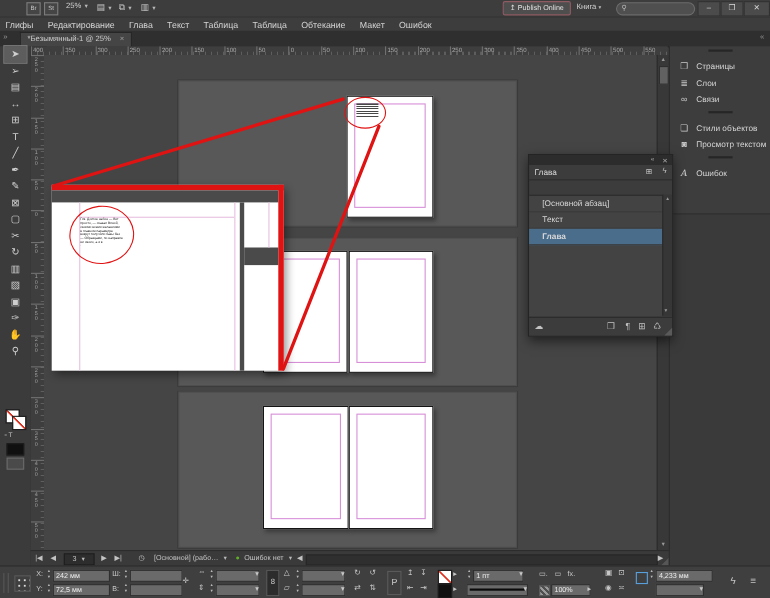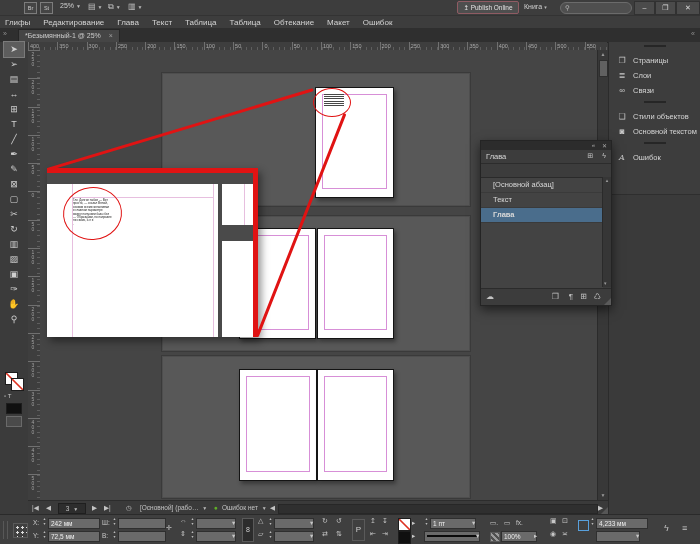--- a/index.html
+++ b/index.html
@@ -347,21 +347,21 @@
         <div class="dock-item sep">
           
           
         </div>
         <div class="dock-item">
           <span class="dock-icon">❏</span>
           <span class="dock-label">Стили объектов</span>
         </div>
         <div class="dock-item">
           <span class="dock-icon">◙</span>
-          <span class="dock-label">Основной текстом</span>
+          <span class="dock-label">Просмотр текстом</span>
         </div>
         <div class="dock-item sep">
           
           
         </div>
         <div class="dock-item">
           <span class="dock-icon">A</span>
           <span class="dock-label">Ошибок</span>
         </div>
       </div>

